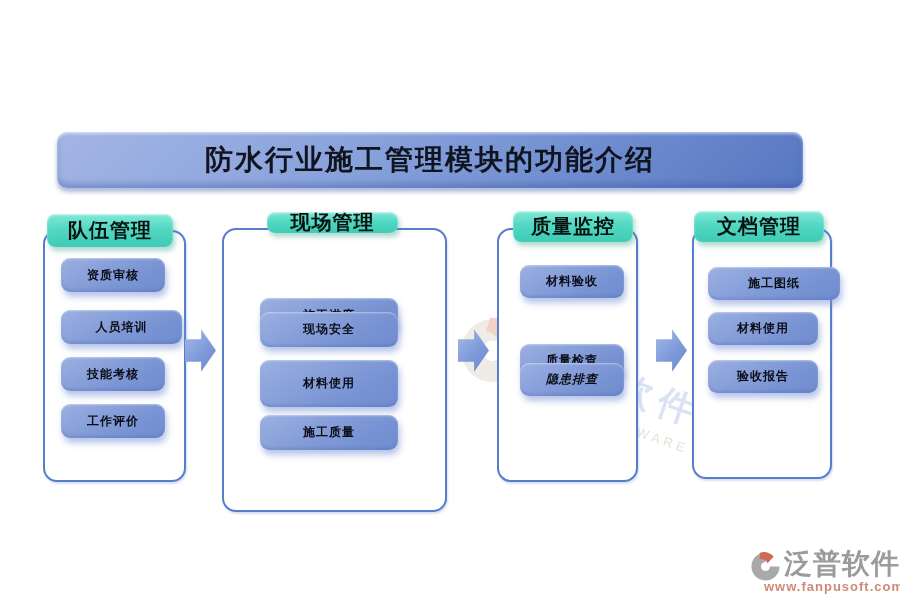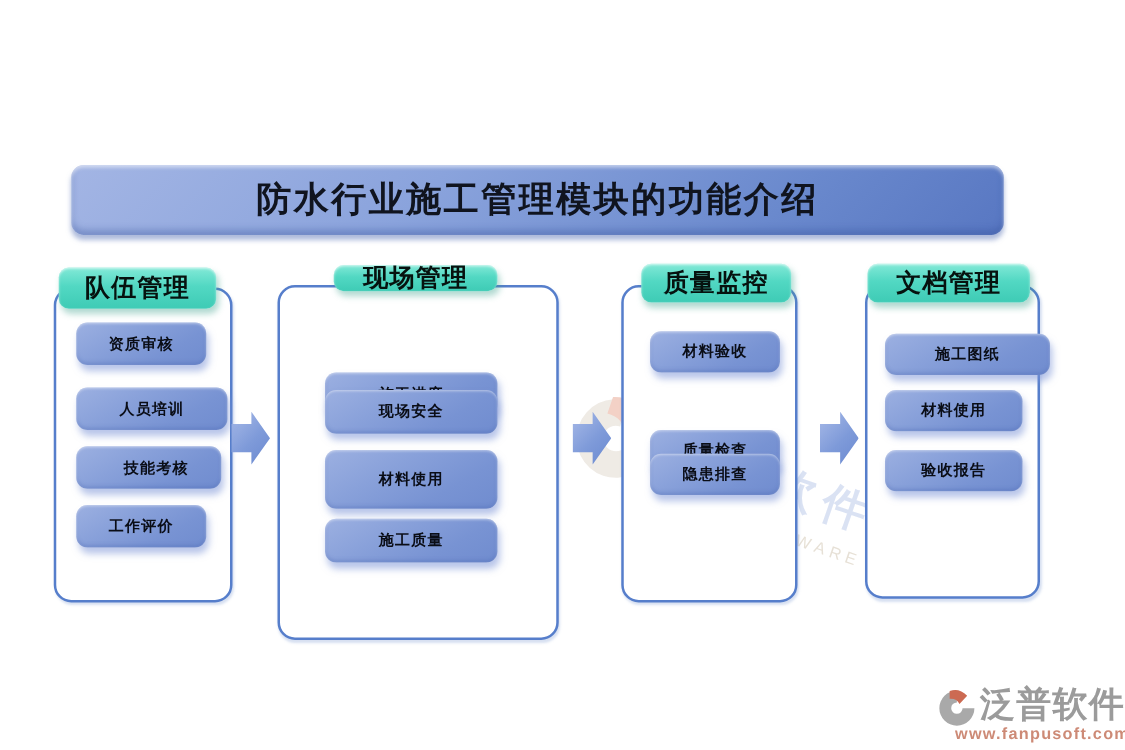--- a/index.html
+++ b/index.html
@@ -87,21 +87,21 @@
 </style>
 </head>
 <body>
 
 <div class="abs title-banner">防水行业施工管理模块的功能介绍</div>
 
 <div class="abs col-box" style="left:43px;top:230px;width:139px;height:248px;"></div>
 <div class="abs col-header" style="left:47px;top:214px;width:126px;height:33px;">队伍管理</div>
 <div class="abs node-btn" style="left:61px;top:258px;width:104px;height:34px;">资质审核</div>
 <div class="abs node-btn" style="left:61px;top:310px;width:121px;height:34px;">人员培训</div>
-<div class="abs node-btn" style="left:61px;top:357px;width:104px;height:34px;padding-left:12px;">技能考核</div>
+<div class="abs node-btn" style="left:61px;top:357px;width:104px;height:34px;">技能考核</div>
 <div class="abs node-btn" style="left:61px;top:404px;width:104px;height:34px;">工作评价</div>
 
 <div class="abs flow-arrow" style="left:185px;top:328px;"></div>
 
 <div class="abs col-box" style="left:222px;top:228px;width:221px;height:280px;"></div>
 <div class="abs col-header" style="left:267px;top:212px;width:131px;height:21px;">现场管理</div>
 <div class="abs node-btn" style="left:260px;top:258px;width:138px;height:35px;margin-top:40px;">施工进度</div>
 <div class="abs node-btn" style="left:260px;top:312px;width:138px;height:35px;">现场安全</div>
 <div class="abs node-btn" style="left:260px;top:360px;width:138px;height:47px;font-family:Liberation Mono, monospace;">材料使用</div>
 <div class="abs node-btn" style="left:260px;top:415px;width:138px;height:35px;">施工质量</div>
@@ -116,21 +116,21 @@
   <div class="wm-texts">
     <div class="wm-cn">泛普软件</div>
     <div class="wm-en">FANPU SOFTWARE</div>
   </div>
 </div>
 
 <div class="abs col-box" style="left:497px;top:228px;width:137px;height:250px;"></div>
 <div class="abs col-header" style="left:513px;top:211px;width:120px;height:31px;">质量监控</div>
 <div class="abs node-btn" style="left:520px;top:265px;width:104px;height:33px;">材料验收</div>
 <div class="abs node-btn" style="left:520px;top:312px;width:104px;height:33px;margin-top:32px;">质量检查</div>
-<div class="abs node-btn" style="left:520px;top:363px;width:104px;height:33px;">隐患排查</div>
+<div class="abs node-btn" style="left:520px;top:363px;width:104px;height:33px;font-style:italic;">隐患排查</div>
 
 <div class="abs flow-arrow" style="left:656px;top:328px;"></div>
 
 <div class="abs col-box" style="left:692px;top:228px;width:136px;height:247px;"></div>
 <div class="abs col-header" style="left:694px;top:211px;width:130px;height:31px;">文档管理</div>
 <div class="abs node-btn" style="left:708px;top:267px;width:132px;height:33px;text-align:right;">施工图纸</div>
 <div class="abs node-btn" style="left:708px;top:312px;width:110px;height:33px;">材料使用</div>
 <div class="abs node-btn" style="left:708px;top:360px;width:110px;height:33px;">验收报告</div>
 
 <svg class="abs footer-logo" viewBox="0 0 40 40">

